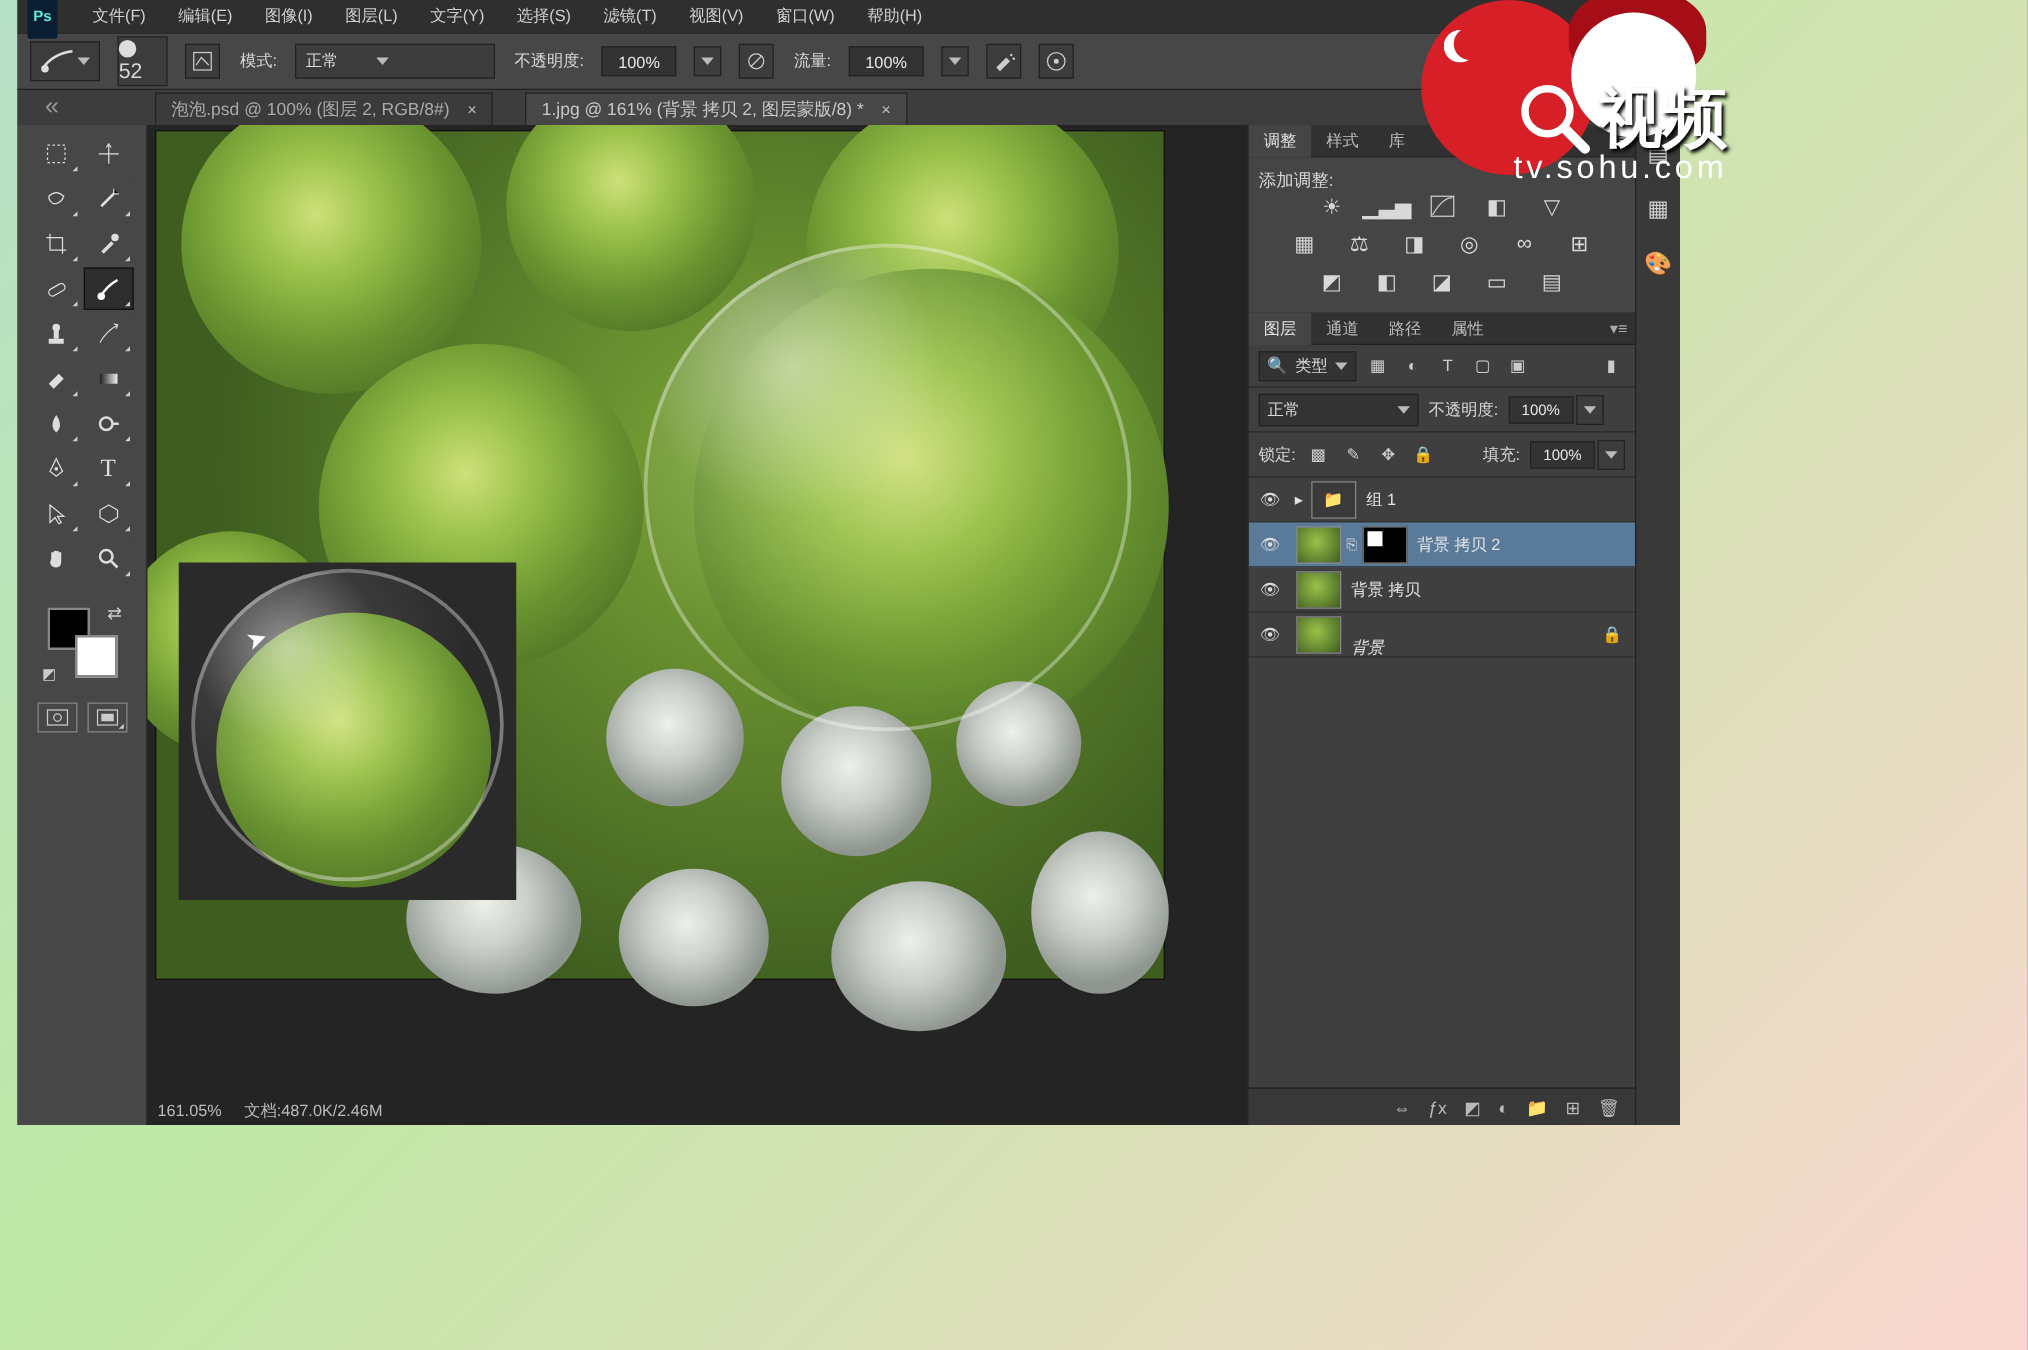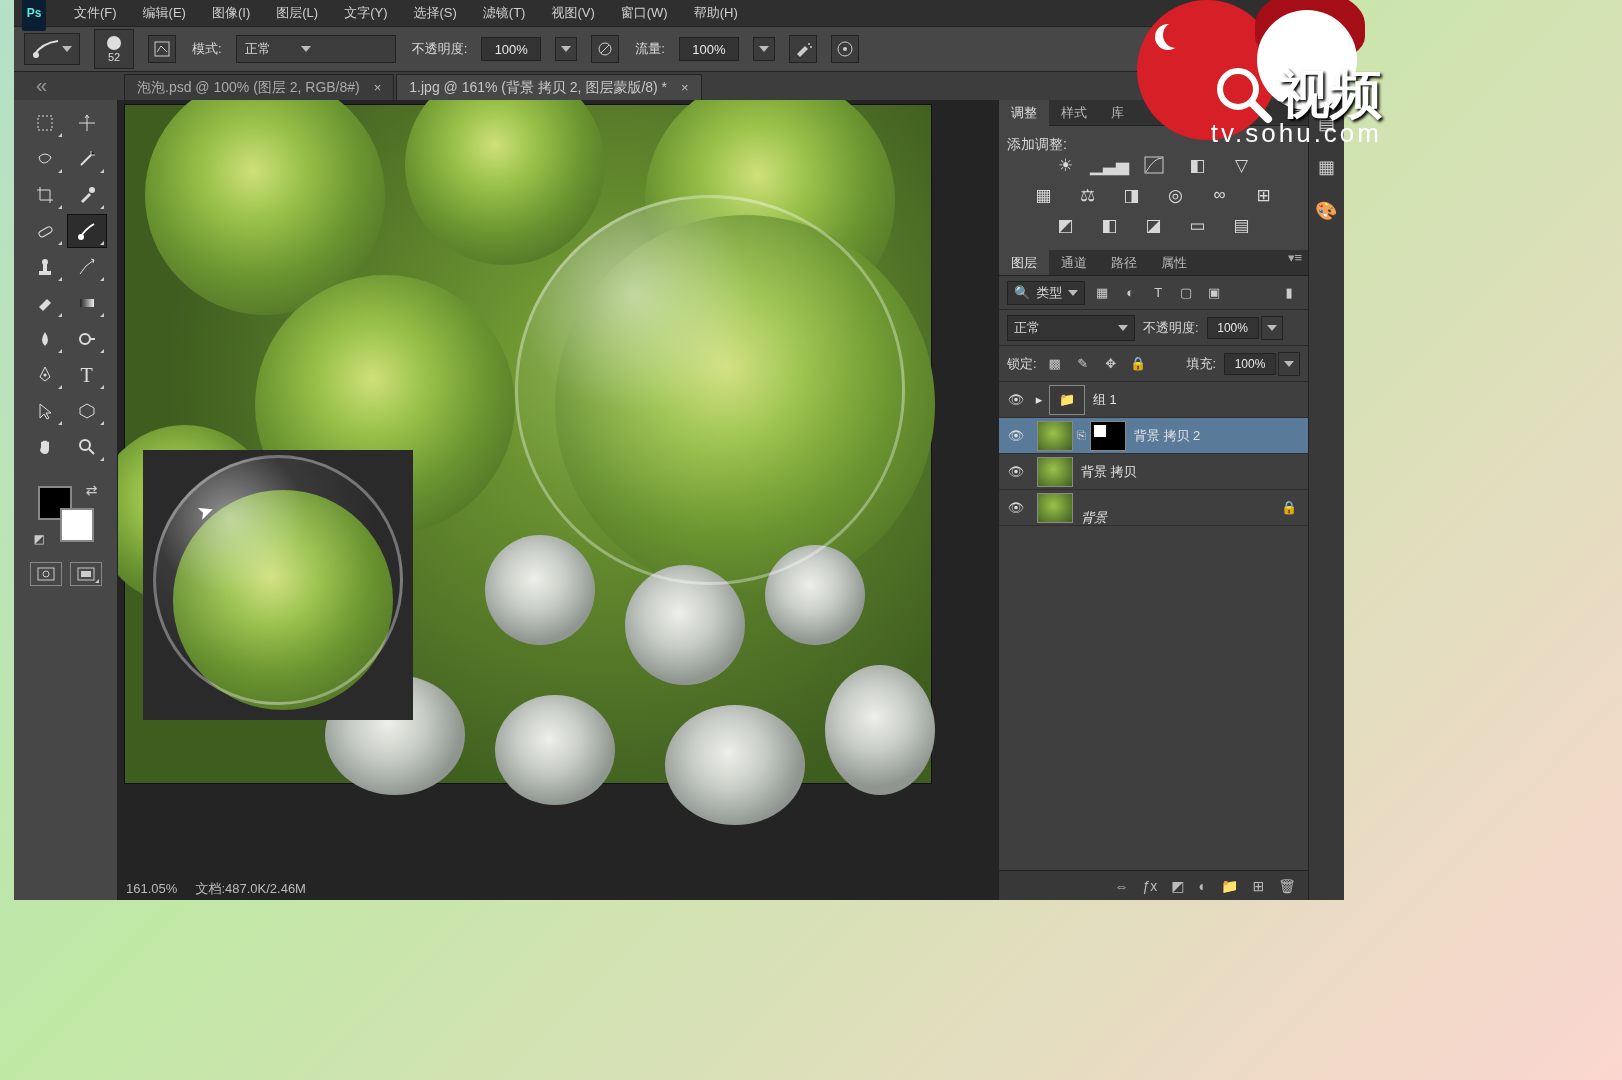--- a/index.html
+++ b/index.html
@@ -5,31 +5,31 @@
   * { margin:0; padding:0; box-sizing:border-box; font-family: "Microsoft YaHei", Arial, sans-serif; }
   body { background: linear-gradient(135deg,#b6e0c7 0%, #c0e8a5 40%, #fbd6d0 100%); width:1622px; height:1080px; overflow:hidden; }
   .frame { position:absolute; left:14px; top:0; width:1330px; height:900px; background:#3a3a3a; }
   
   .menubar { height:26px; background:#2f2f2f; display:flex; align-items:center; padding-left:8px; color:#cfcfcf; font-size:13px; gap:6px;}
   .ps-logo { width:24px; height:36px; background:#0a1f33; color:#5eead4; font-weight:bold; font-size:12px; display:flex; align-items:center; justify-content:center; border-radius:2px; margin-right:12px;}
   .menu-item { padding:2px 10px; cursor:default; }
   
   .optbar { height:46px; background:#474747; border-top:1px solid #222; border-bottom:1px solid #222; display:flex; align-items:center; padding:0 10px; gap:14px; color:#d8d8d8; font-size:13px;}
   .tool-ind { width:56px; height:32px; background:#3c3c3c; border:1px solid #222; display:flex; align-items:center; justify-content:center; color:#ddd;}
-  .brush-prev { width:40px; height:40px; background:#3c3c3c; border:1px solid #222; display:flex; flex-direction:column; align-items:center; justify-content:center; font-size:11px;}
+  .brush-prev { width:40px; height:40px; background:#3c3c3c; border:1px solid #222; display:flex; flex-direction:column; align-items:flex-start; justify-content:center; font-size:17px;}
   .brush-circle{width:14px;height:14px;border-radius:50%;background:#ddd;margin-bottom:1px;}
   .iconbtn { width:28px; height:28px; background:#3c3c3c; border:1px solid #222; display:flex; align-items:center; justify-content:center; color:#ccc;}
   .lab { margin-left:2px;}
   .dropdown { height:28px; background:#3c3c3c; border:1px solid #222; display:flex; align-items:center; padding:0 8px; gap:30px;}
   .dd-wide{width:160px;}
   .caret { width:0;height:0;border-left:5px solid transparent;border-right:5px solid transparent;border-top:6px solid #bbb;}
   .num-in { width:60px; height:24px; background:#333; border:1px solid #222; color:#e8e8e8; text-align:center; font-size:13px;}
   .mini-btn{width:22px;height:24px;background:#3c3c3c;border:1px solid #222;display:flex;align-items:center;justify-content:center;}
   
-  .doctabs { height:28px; background:#3d3d3d; display:flex; align-items:flex-end; padding-left:110px; color:#c8c8c8; font-size:14px;}
+  .doctabs { height:28px; background:#3d3d3d; display:flex; align-items:flex-end; padding-left:110px; color:#c8c8c8; font-size:14px;gap:24px;}
   .doc-collapse{position:absolute;left:22px;top:74px;color:#999;font-size:20px;}
   .doctab{height:26px;background:#474747;border:1px solid #222;border-bottom:none;padding:2px 12px;margin-right:2px;display:flex;align-items:center;gap:14px;}
   .doctab.inactive{background:#3b3b3b;color:#aaa;}
   .tab-x{color:#bbb;font-size:13px;}
   
   .mainrow{position:absolute;left:14px;top:100px;width:1330px;height:800px;display:flex;}
   .toolcol{width:104px;background:#474747;border-right:1px solid #222;display:flex;flex-direction:column;align-items:center;padding-top:6px;}
   .toolgrid{display:grid;grid-template-columns:40px 40px;gap:2px;}
   .tcell{width:40px;height:34px;background:#474747;display:flex;align-items:center;justify-content:center;color:#ddd;border:1px solid transparent;}
   .tcell.active{background:#2d2d2d;border:1px solid #111;}
@@ -73,21 +73,21 @@
   .panel-tabs{display:flex;background:#313131;height:26px;align-items:center;font-size:13px;color:#bbb;border-bottom:1px solid #222;}
   .ptab{padding:4px 12px;}
   .ptab.active{background:#454545;color:#e0e0e0;}
   .ptab-menu{margin-left:auto;margin-right:6px;color:#aaa;}
   .adj-body{background:#454545;padding:10px 8px 14px 8px;color:#d6d6d6;font-size:14px;}
   .adj-title{}
   .adj-rows{display:flex;flex-direction:column;gap:8px;align-items:center;}
   .adj-row{display:flex;gap:18px;justify-content:center;}
   .adj-ic{width:26px;height:22px;display:flex;align-items:center;justify-content:center;color:#d8d8d8;font-size:17px;}
   
-  .lay-tabs{display:flex;background:#313131;height:26px;font-size:13px;color:#bbb;border-bottom:1px solid #222;}
+  .lay-tabs{display:flex;background:#313131;height:26px;align-items:center;font-size:13px;color:#bbb;border-bottom:1px solid #222;}
   .lay-body{flex:1;background:#3f3f3f;display:flex;flex-direction:column;}
   .lay-row1{display:flex;align-items:center;height:34px;padding:0 8px;gap:6px;color:#d8d8d8;font-size:13px;border-bottom:1px solid #2a2a2a;}
   .lay-kind{height:24px;background:#333;border:1px solid #222;display:flex;align-items:center;padding:0 6px;gap:6px;}
   .lay-fic{width:22px;height:22px;display:flex;align-items:center;justify-content:center;color:#ccc;}
   .lay-row2{display:flex;align-items:center;height:36px;padding:0 8px;gap:8px;color:#d8d8d8;font-size:13px;border-bottom:1px solid #2a2a2a;}
   .blend-dd{flex:0 0 128px;height:26px;background:#333;border:1px solid #222;display:flex;align-items:center;justify-content:space-between;padding:0 6px;}
   .pct-box{display:flex;align-items:center;gap:2px;}
   .pct-in{width:52px;height:22px;background:#333;border:1px solid #222;color:#e8e8e8;text-align:center;font-size:12px;}
   .lay-row3{display:flex;align-items:center;height:36px;padding:0 8px;gap:8px;color:#d8d8d8;font-size:13px;border-bottom:1px solid #2a2a2a;}
   .lock-ic{width:20px;height:20px;display:flex;align-items:center;justify-content:center;color:#ccc;}

